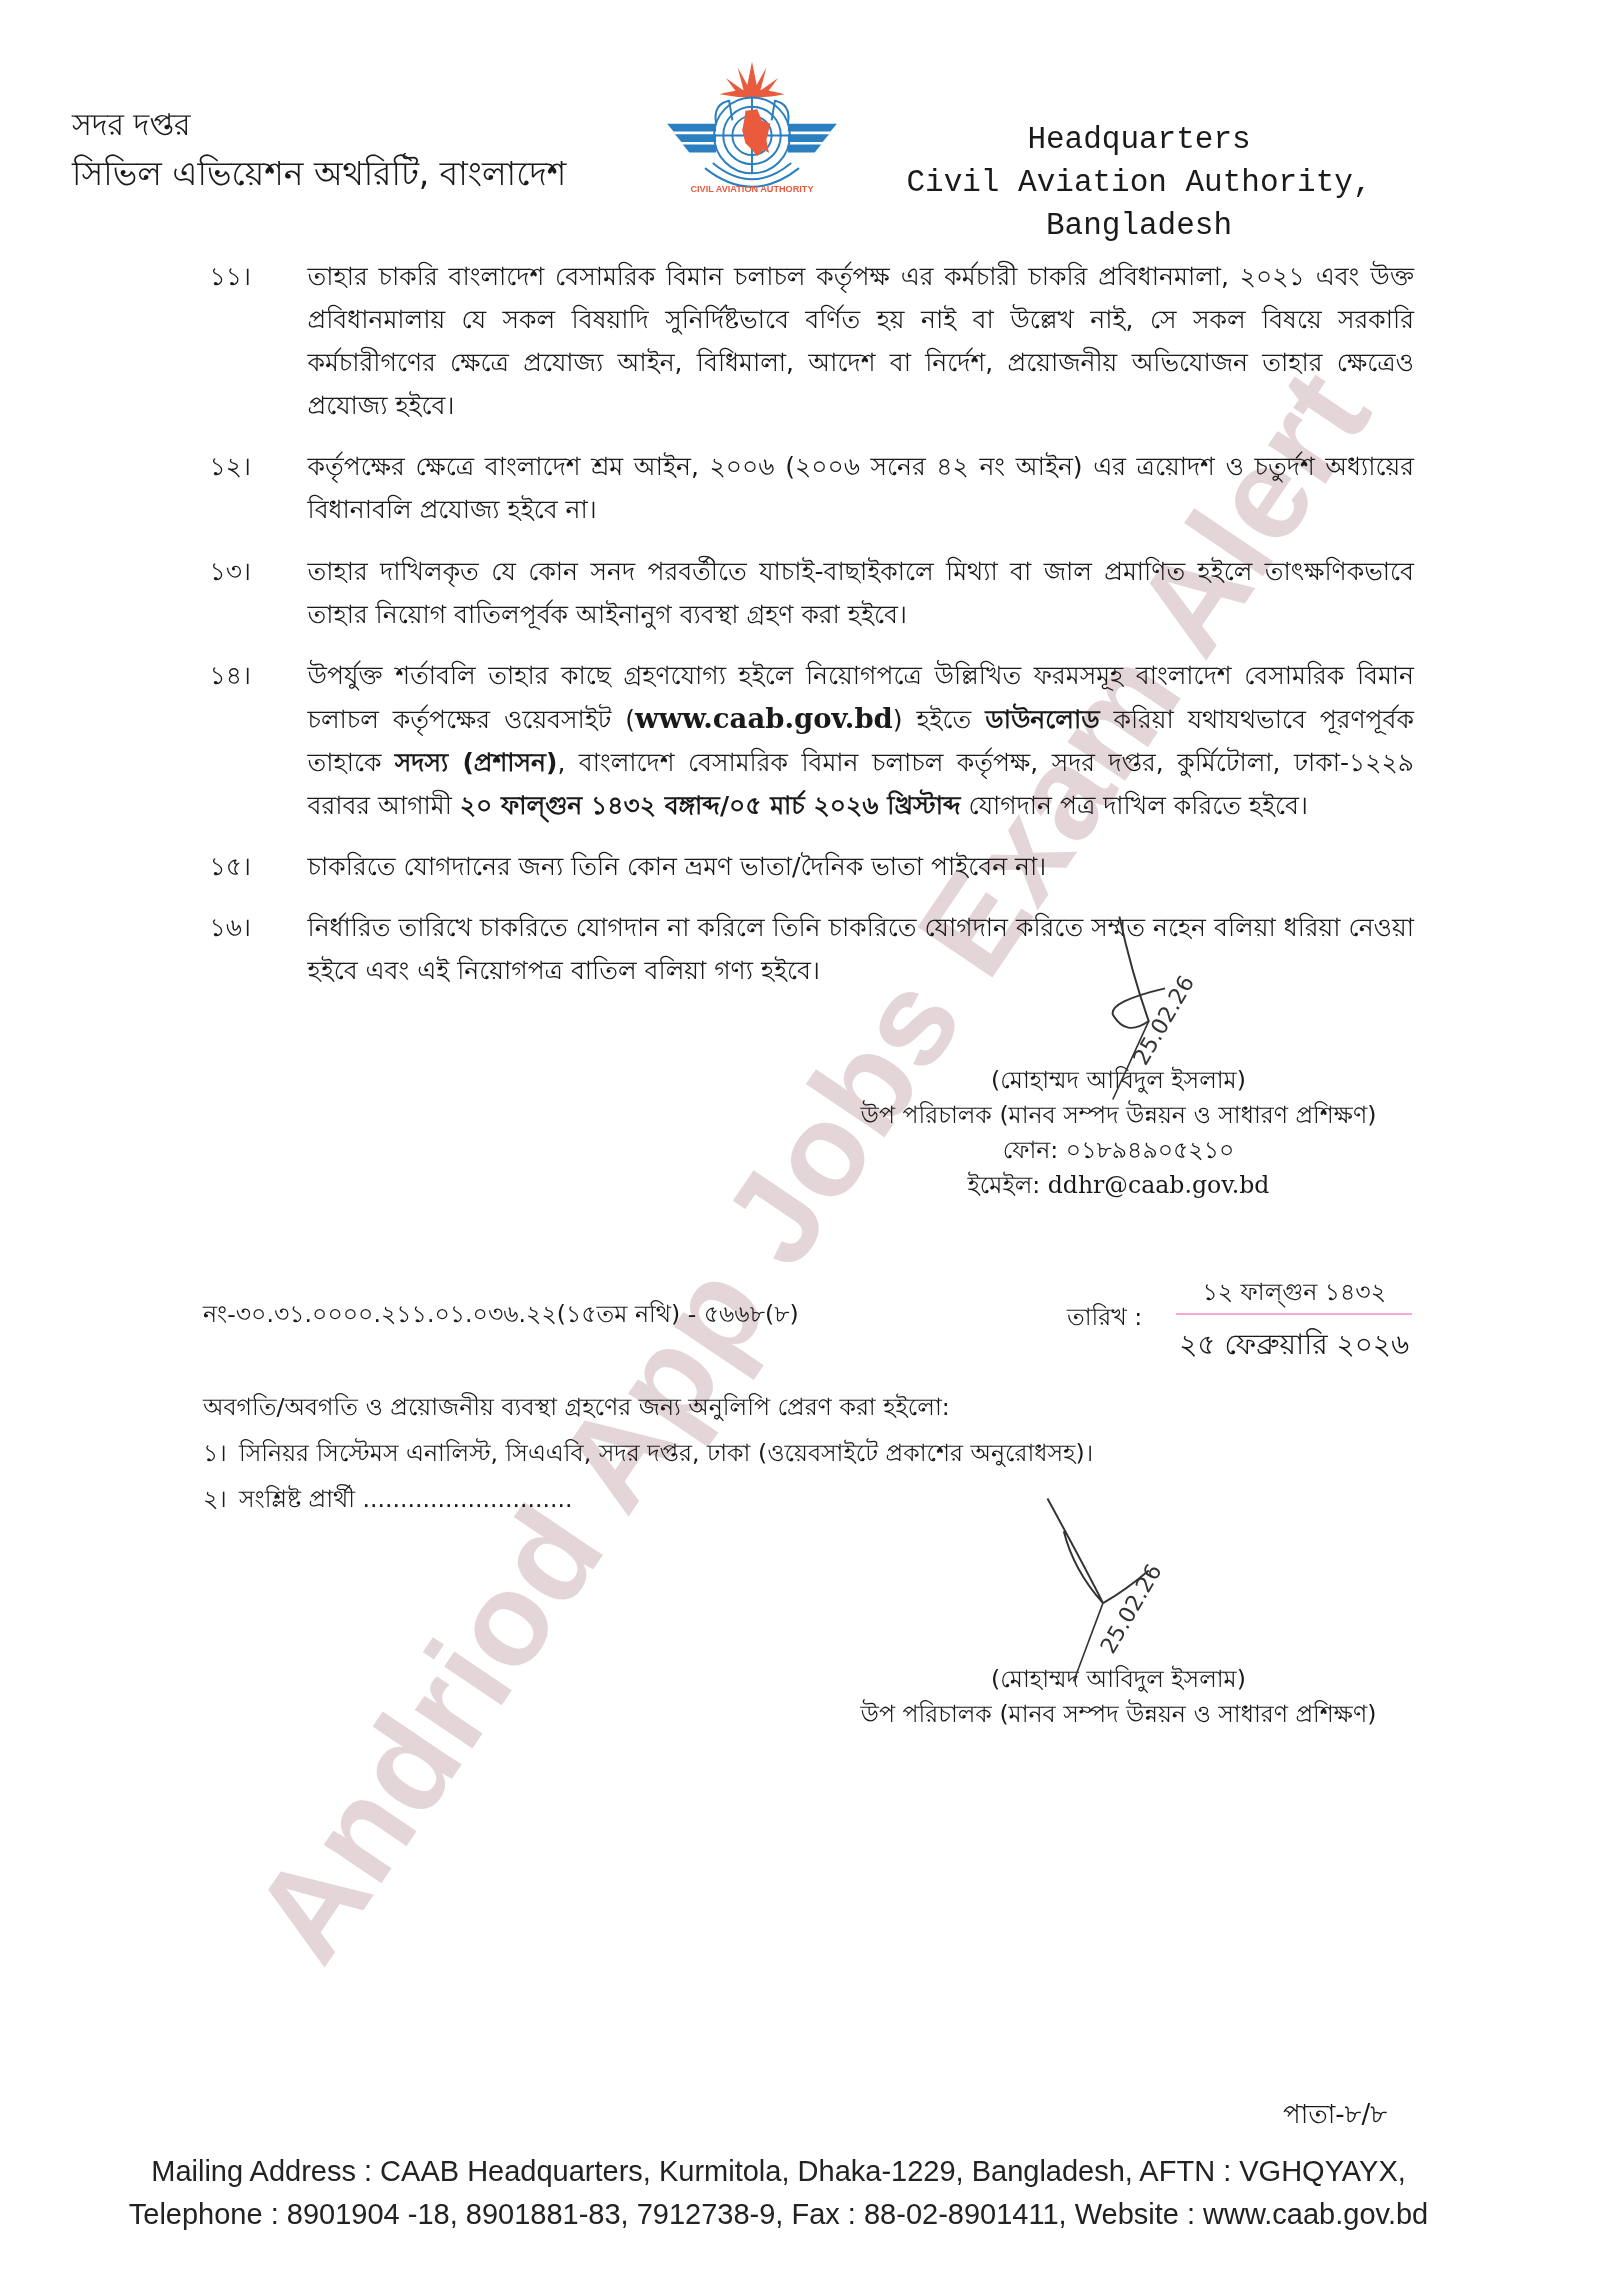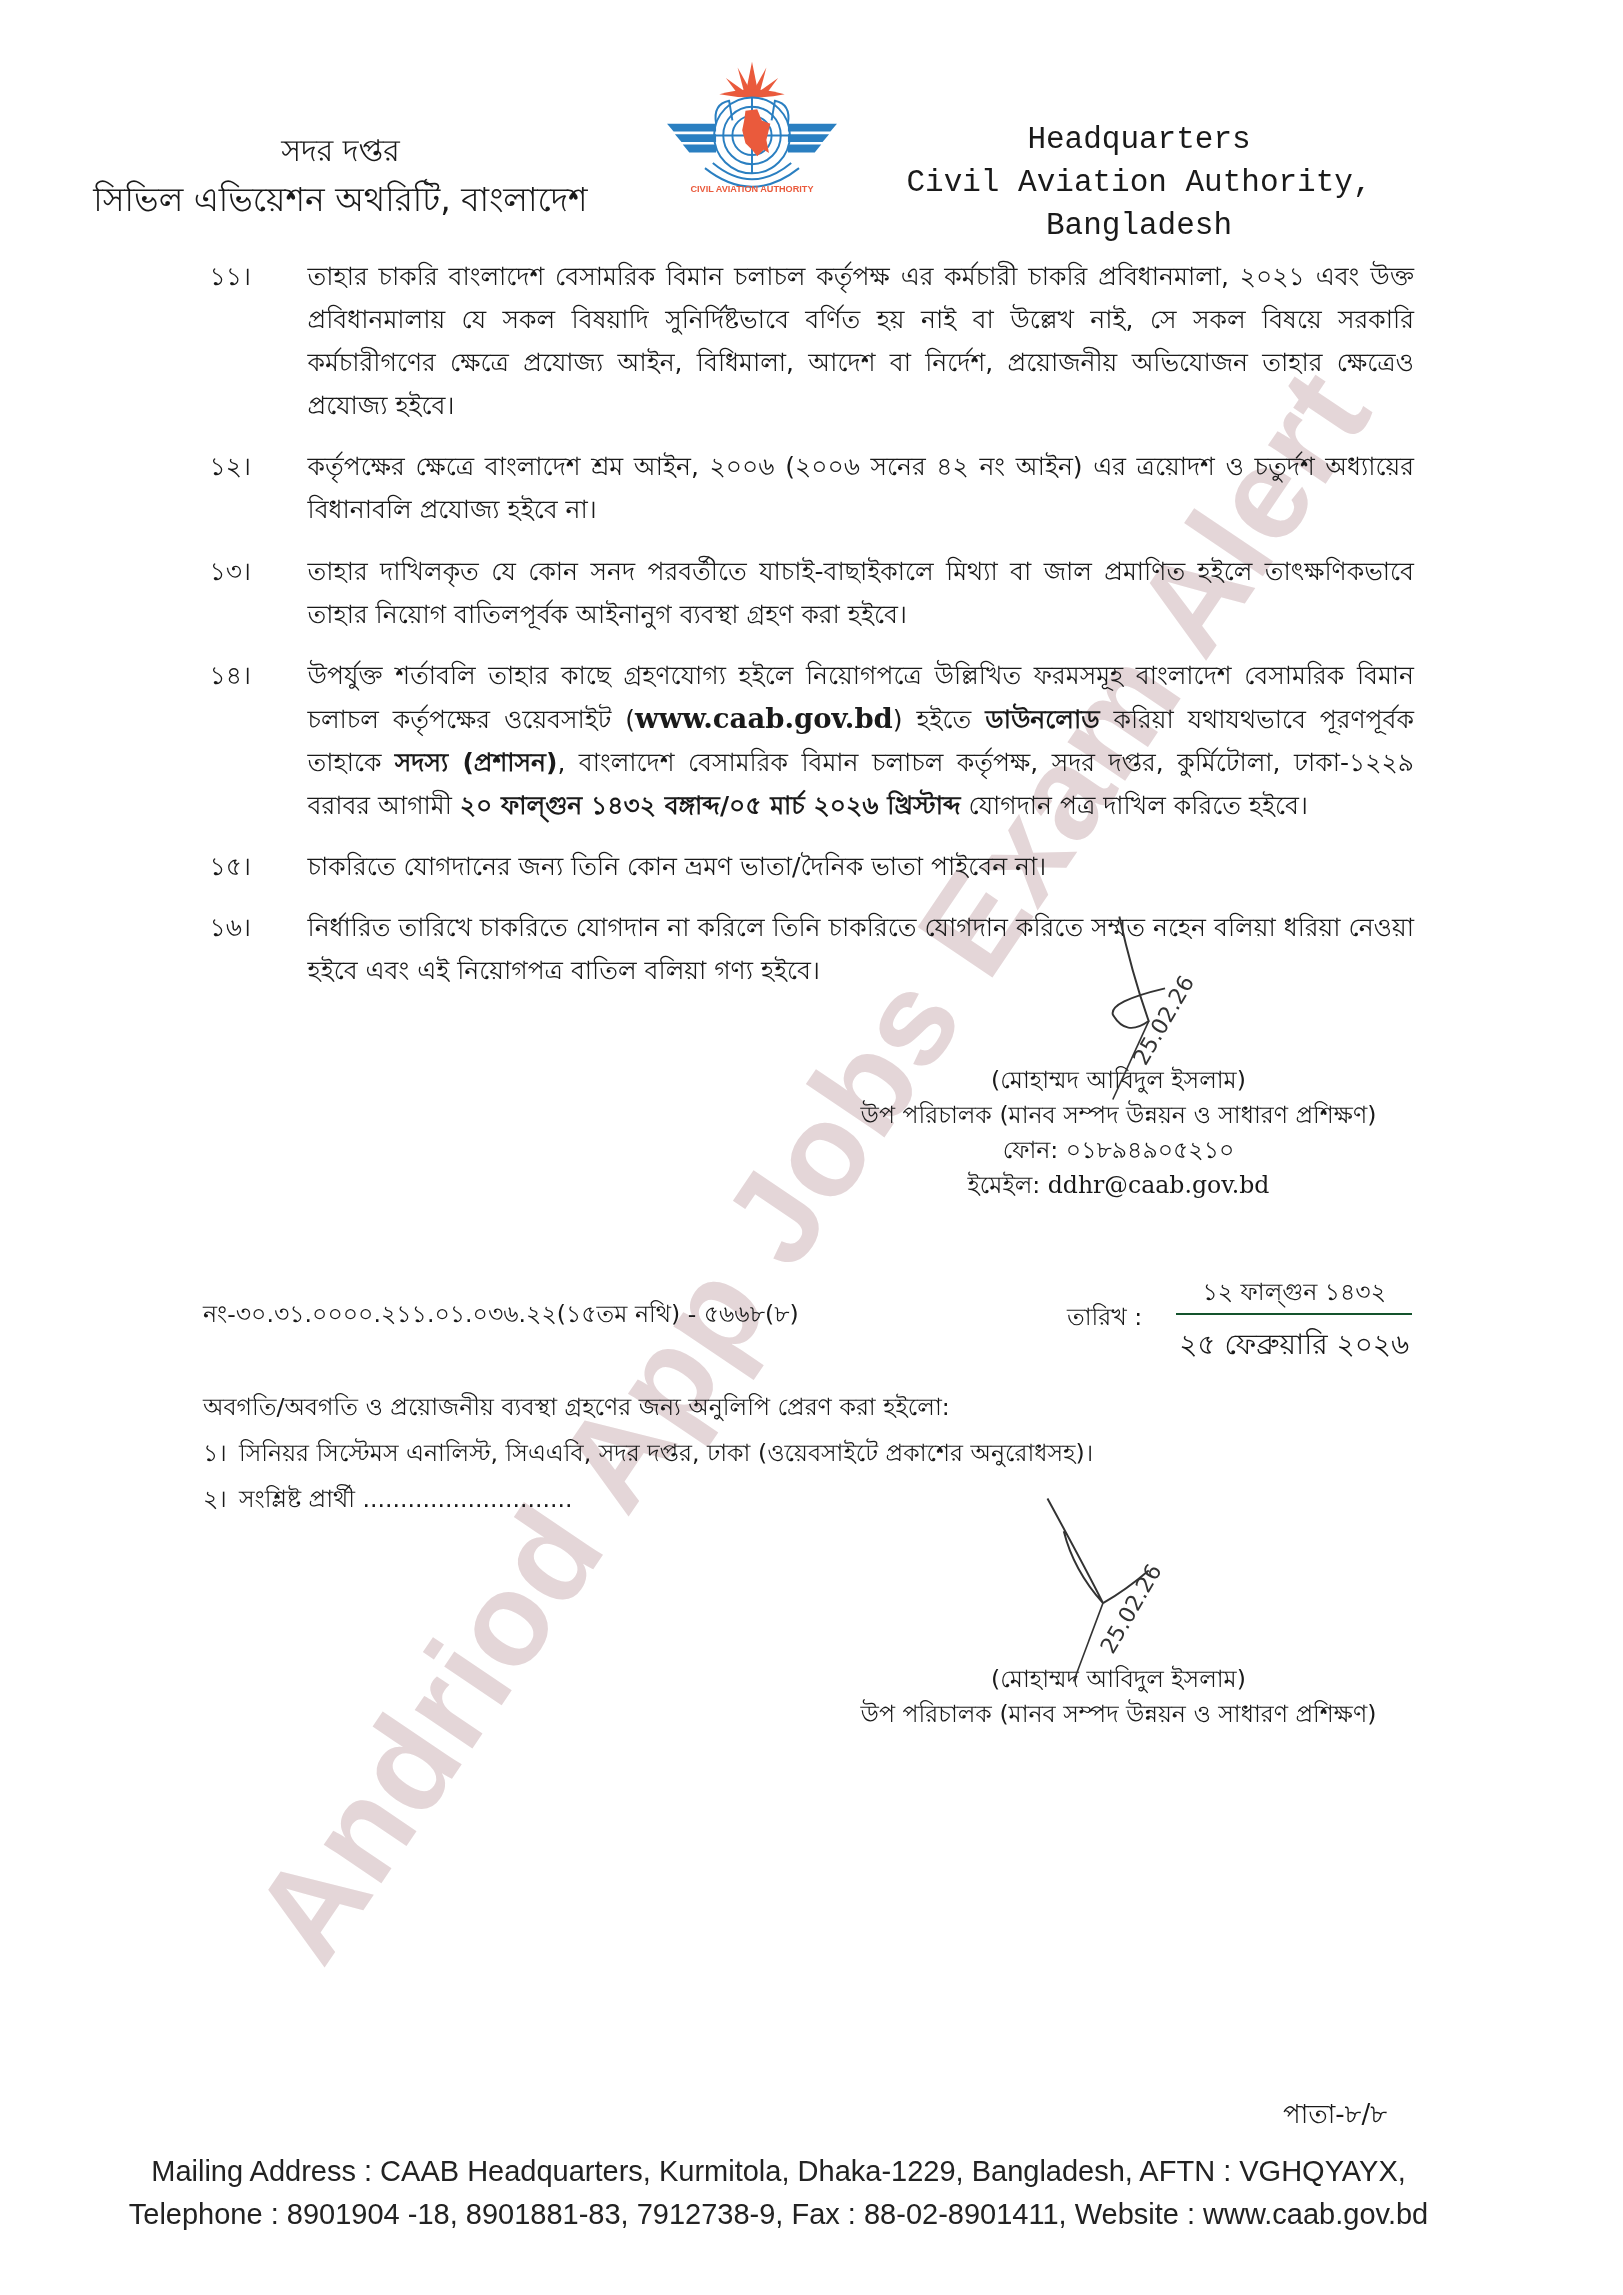--- a/index.html
+++ b/index.html
@@ -6,21 +6,21 @@
   body { width: 1623px; height: 2295px; position: relative; overflow: hidden;
          font-family: "DejaVu Sans", sans-serif; color: #1a1a1a; }
   .page { position: absolute; left: 0; top: 0; width: 1623px; height: 2295px; }
 
   
   .watermark { position: absolute; left: 811px; top: 1165px; transform: translate(-50%,-50%) rotate(-56deg);
                font-family: "Liberation Sans", sans-serif; font-weight: bold; font-size: 131px;
                color: #e4d6d8; white-space: nowrap; letter-spacing: 1.3px; z-index: 0; pointer-events: none; }
 
   
-  .hdr-left { position: absolute; left: 72px; top: 128px; width: 537px; text-align: center; z-index: 2; }
+  .hdr-left { position: absolute; left: 72px; top: 102px; width: 537px; z-index: 2; }
   .hdr-left .l1 { font-size: 30px; line-height: 46px; }
   .hdr-left .l2 { font-size: 33px; line-height: 52px; }
   .hdr-right { position: absolute; left: 838px; top: 118px; width: 602px; text-align: center; z-index: 2;
                font-family: Liberation Mono, monospace; }
   .hdr-right .l1 { font-size: 31px; line-height: 43px; }
   .hdr-right .l2 { font-size: 31px; line-height: 43px; }
   .logo { position: absolute; left: 654px; top: 58px; width: 196px; height: 151px; z-index: 2; }
 
   
   .clauses { position: absolute; left: 203px; top: 255px; width: 1211px; z-index: 2; }
@@ -39,21 +39,21 @@
   .sig .em span.mail { font-family: "DejaVu Serif", serif; text-align: right; }
   .sig1 { left: 824px; top: 1063px; }
   .sig2 { left: 824px; top: 1662px; }
   .scrawl { position: absolute; z-index: 3; }
 
   
   .memo-no { position: absolute; left: 203px; top: 1296px; font-size: 23.6px; z-index: 2; }
   .date-block { position: absolute; left: 1067px; top: 1276px; z-index: 2; display: flex; align-items: center; }
   .date-label { font-size: 23.6px; margin-right: 34px; }
   .date-frac { display: flex; flex-direction: column; align-items: center; width: 236px; }
-  .date-top { font-size: 23.6px; line-height: 33px; border-bottom: 2px solid #14532d; width: 100%; text-align: center; padding-bottom: 3.9px; }
+  .date-top { font-size: 23.6px; line-height: 33px; border-bottom: 2px solid #f9a8d4; width: 100%; text-align: center; padding-bottom: 3.9px; }
   .date-bot { font-size: 28px; line-height: 33px; padding-top: 13px; }
 
   
   .copies { position: absolute; left: 203px; top: 1384px; width: 1211px; z-index: 2; }
   .copies .intro { font-size: 23.6px; line-height: 46px; }
   .copies .item { font-size: 23.6px; line-height: 46px; }
   .copies .item .n { display: inline-block; width: 36px; }
 
   
   .pageno { position: absolute; left: 1283px; top: 2094px; font-size: 26px; z-index: 2; }

